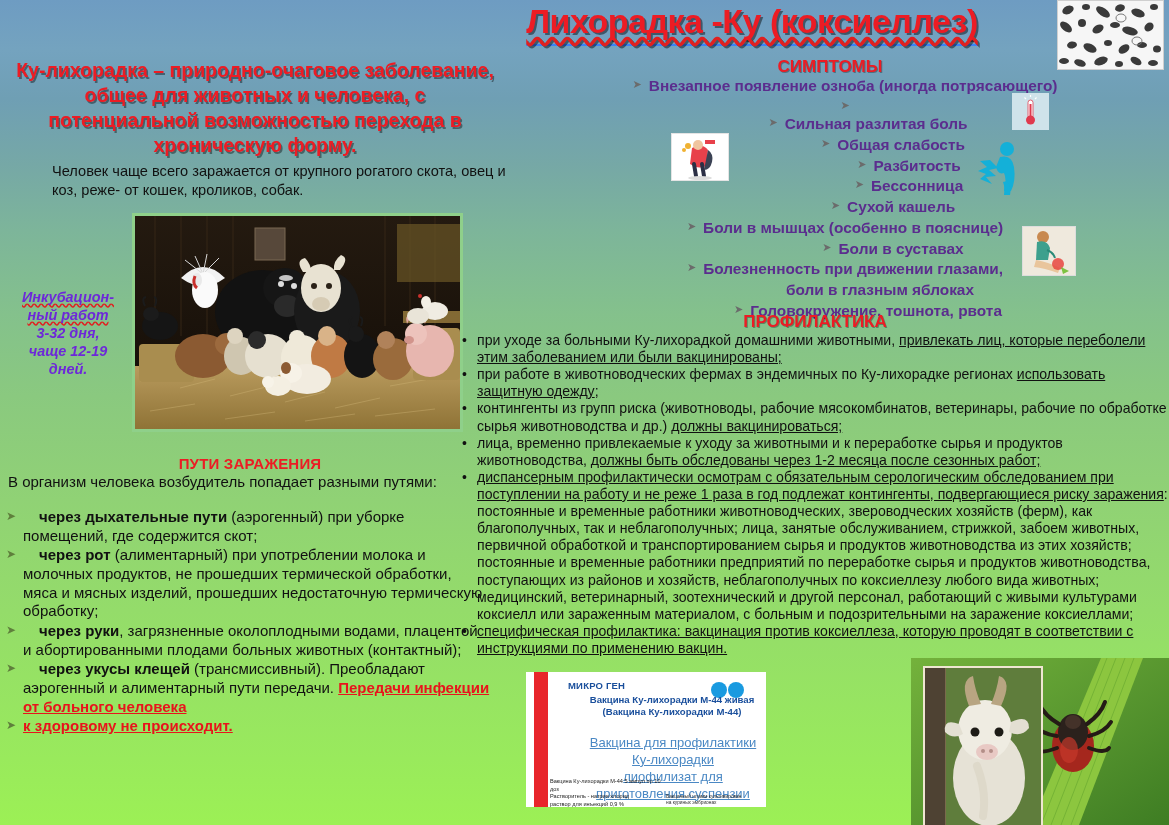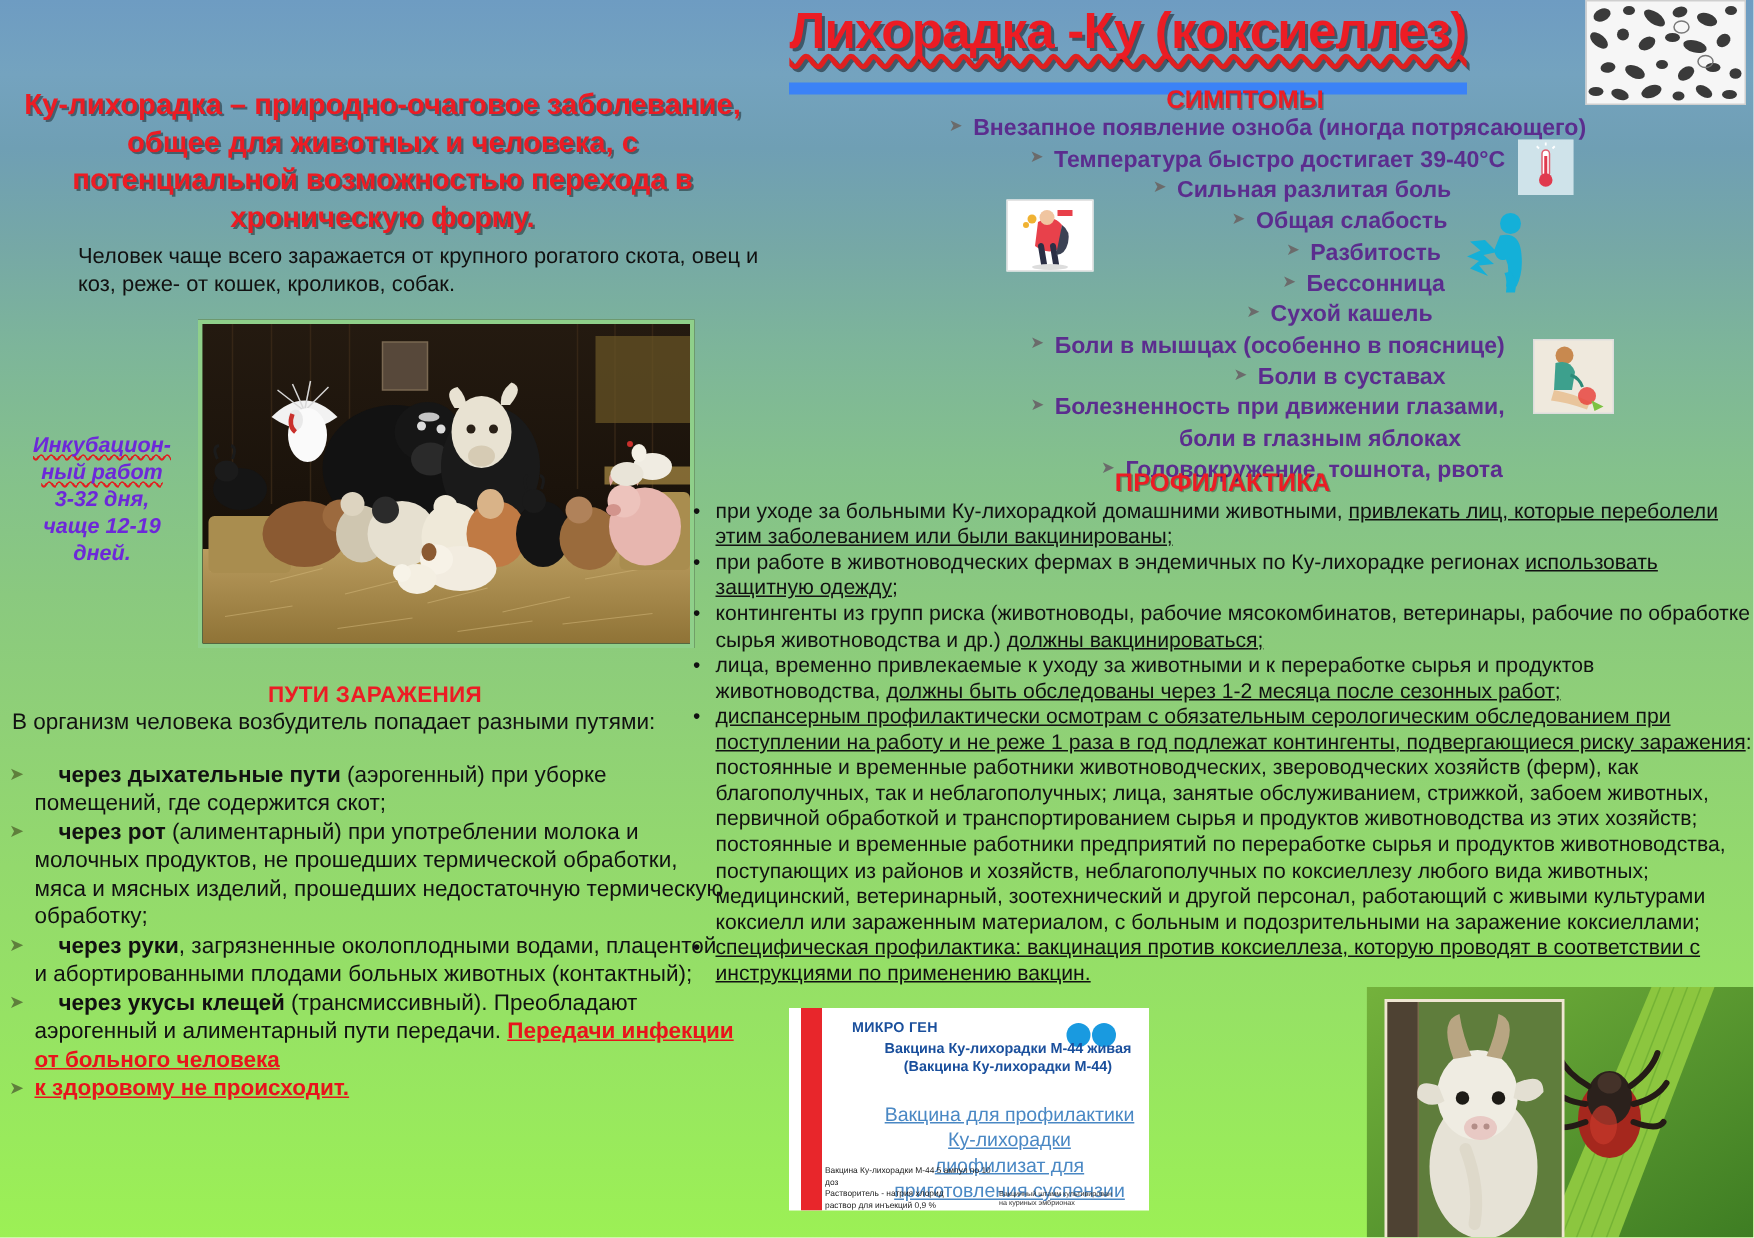--- a/index.html
+++ b/index.html
@@ -20,21 +20,21 @@
   .sq{ text-decoration:underline wavy #e02020; text-decoration-skip-ink:none;
        -webkit-text-decoration:underline wavy #e02020;}
 
   .main-title{
     position:absolute;left:452px;top:2px;width:600px;text-align:center;
     font-size:34px;font-weight:bold;color:#ec1c24;
     text-shadow:2px 2px 0 rgba(0,0,0,.45);
     letter-spacing:-0.5px;
   }
   .main-title span{
-    border-bottom:8px solid #3b82f6;padding-bottom:15px;
+    border-bottom:2px solid #3b82f6;padding-bottom:4px;
     text-decoration:underline wavy #e02020;text-decoration-skip-ink:none;
     text-underline-offset:4px;
   }
 
   .micrograph{
     position:absolute;left:1057px;top:0;width:105px;height:68px;
     background:#f2f2f2;overflow:hidden;border:1px solid #cfcfcf;
   }
   .micrograph svg{display:block;}
 
@@ -340,21 +340,20 @@
 
   <div class="symp-title">СИМПТОМЫ</div>
 
   <div class="symp-list">
     <div class="srow">
       <span class="sb">➤</span>
       <span>Внезапное появление озноба (иногда потрясающего)</span>
     </div>
     <div class="srow s-ind1">
       <span class="sb">➤</span>
-      <span>Температура быстро достигает 39-40°С</span>
     </div>
     <div class="srow s-ind2">
       <span class="sb">➤</span>
       <span>Сильная разлитая боль</span>
     </div>
     <div class="srow s-ind3">
       <span class="sb">➤</span>
       <span>Общая слабость</span>
     </div>
     <div class="srow s-ind4">

